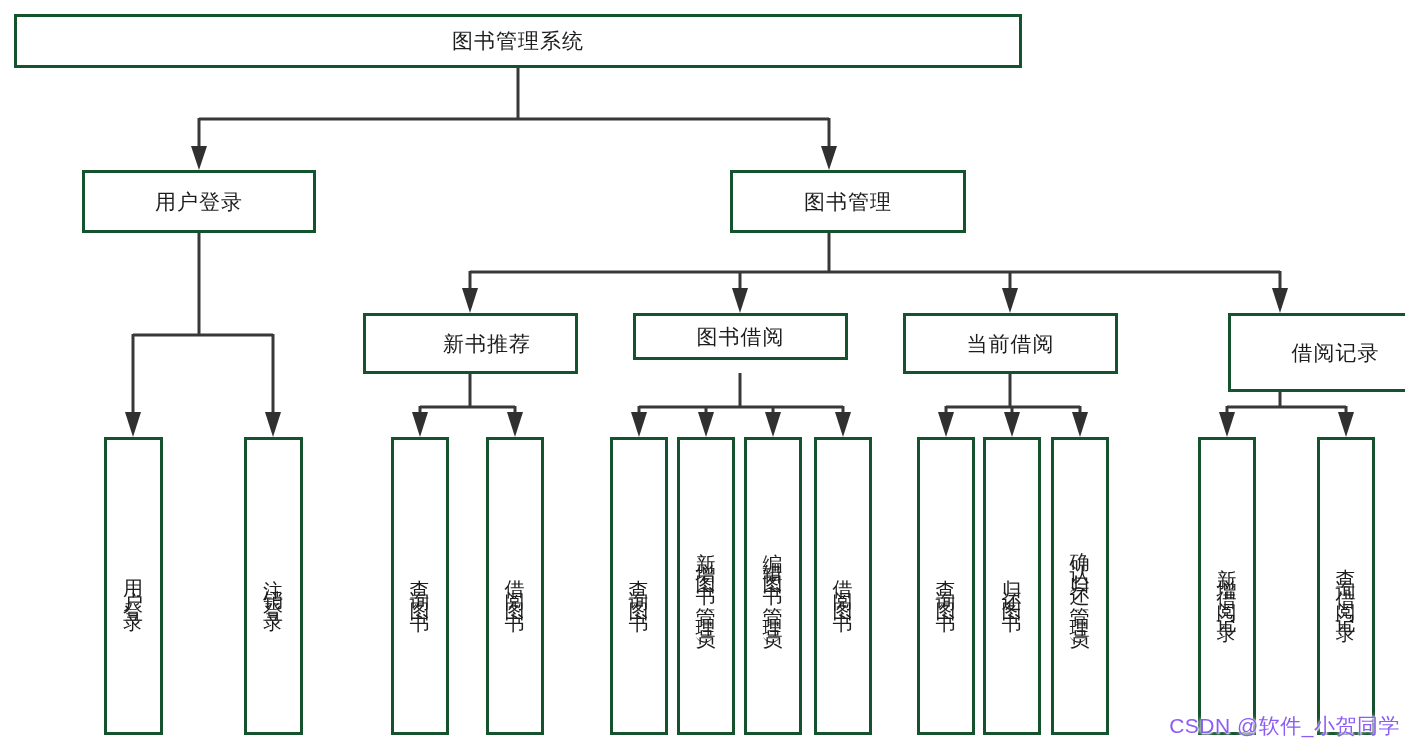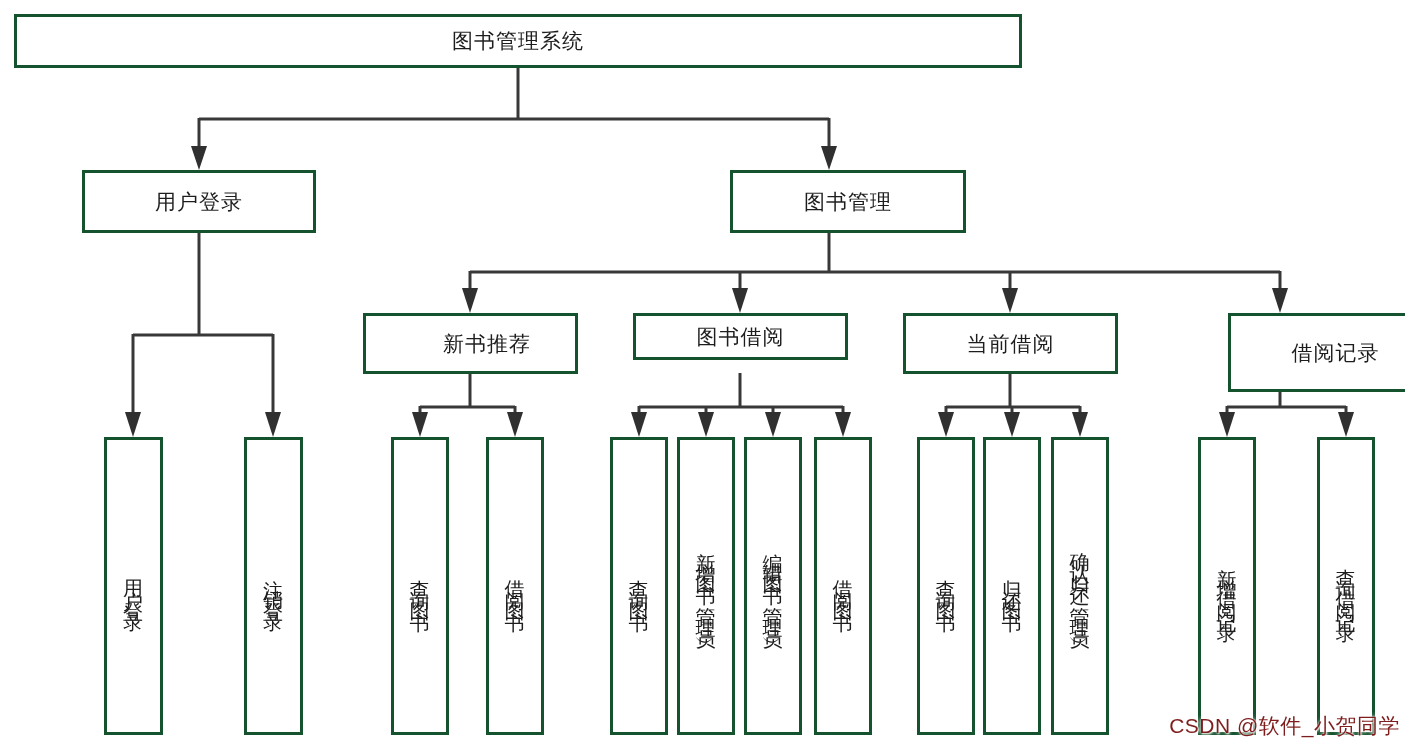--- a/index.html
+++ b/index.html
@@ -26,21 +26,21 @@
     writing-mode:vertical-rl;
     text-orientation:mixed;
     font-size:20px; color:#1d1d1d;
     letter-spacing:0.55em;
     line-height:1;
   }
   #watermark {
     position:absolute;
     top:712px; right:5px;
     font-size:21px;
-    color:#7f1d1d;
+    color:#8b5cf6;
     letter-spacing:0.5px;
     text-shadow:0 0 2px #ffffff, 0 0 5px #ffffff, 1px 1px 2px #ffffff;
     z-index:6;
     white-space:nowrap;
   }
 </style>
 </head>
 <body>
 
 <div id="canvas">

